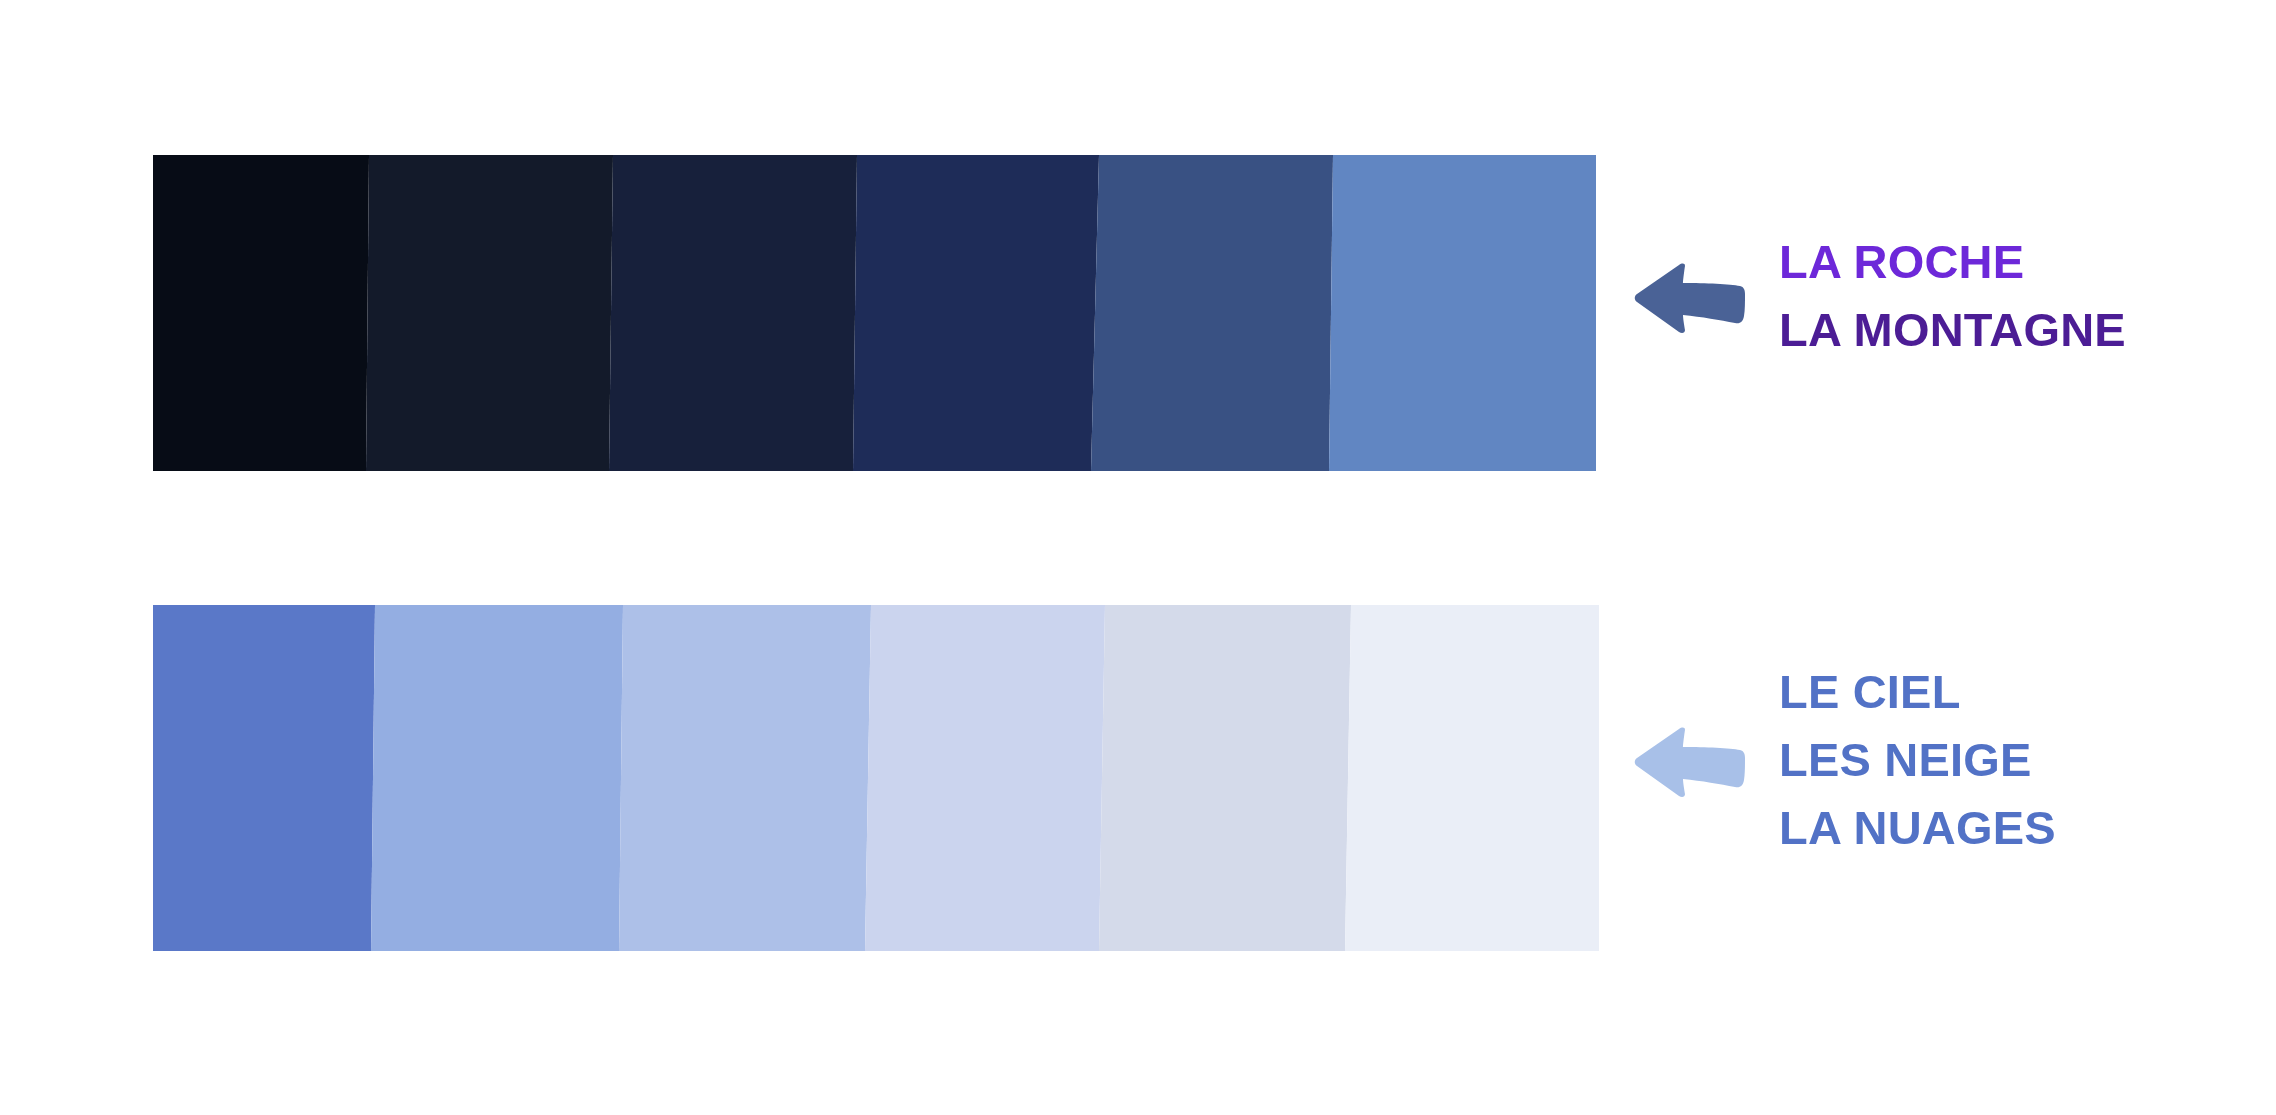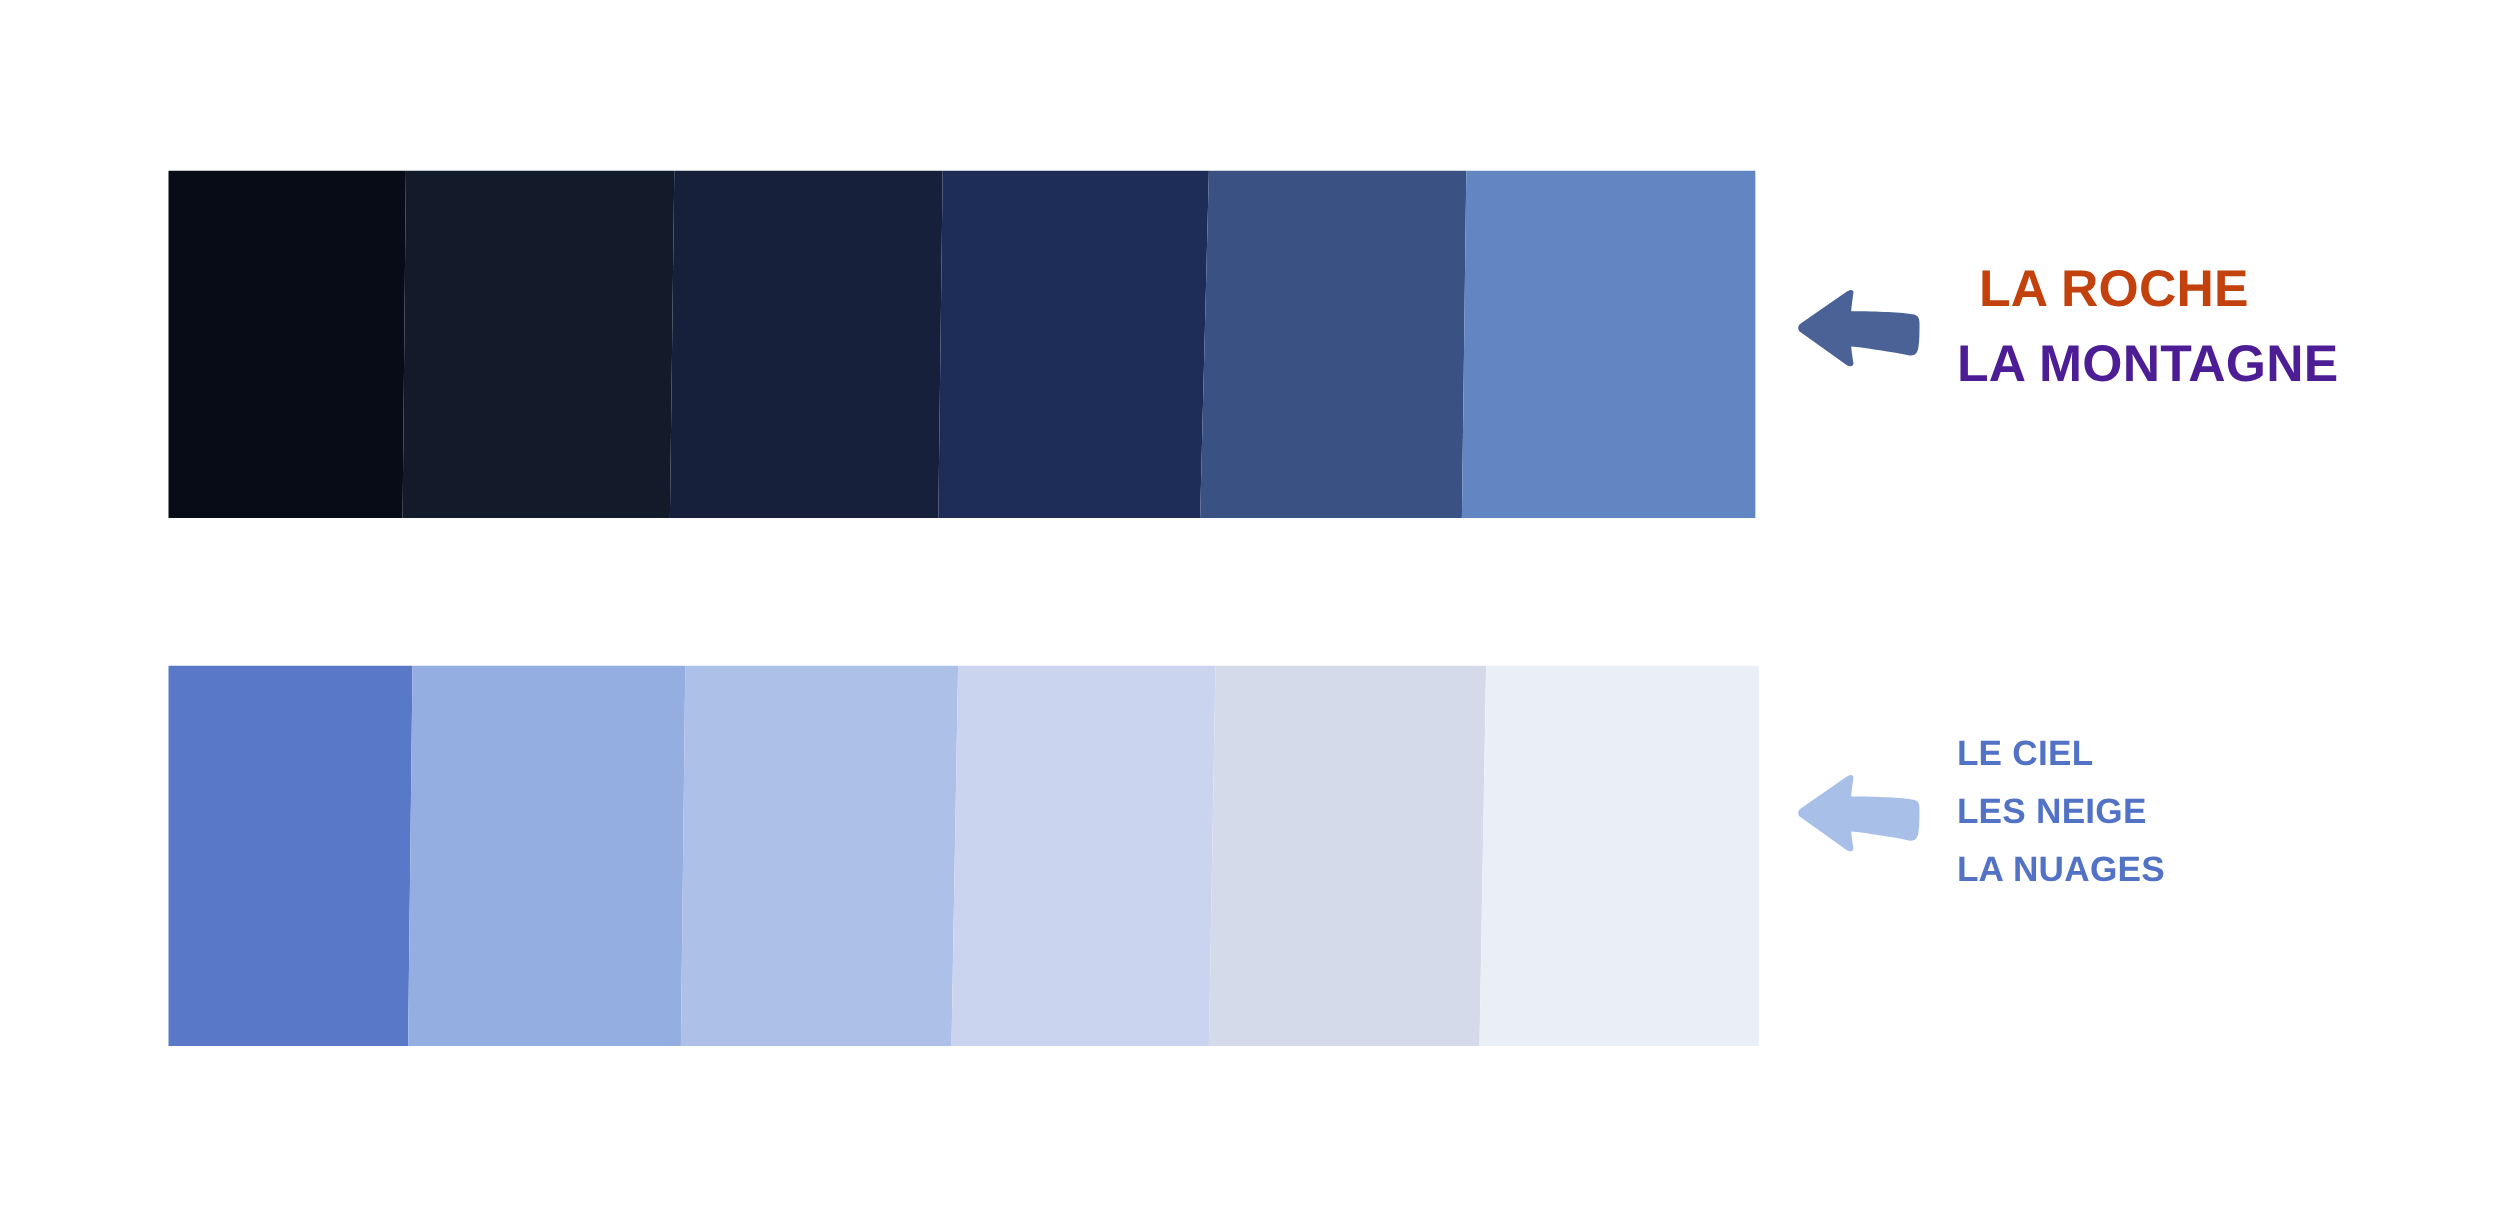--- a/index.html
+++ b/index.html
@@ -84,21 +84,21 @@
   #annotation-dark .label-line {
     color: #1E3475;
     font-size: 47px;
     padding-bottom: 21px;
   }
   #annotation-dark .label-line:last-child { padding-bottom: 0; }
 
   #annotation-light .arrow-icon { margin-top: 2px; }
   #annotation-light .label-line {
     color: #5272C6;
-    font-size: 32px;
+    font-size: 47px;
     padding-bottom: 21px;
   }
   #annotation-light .label-line:last-child { padding-bottom: 0; }
 </style>
 </head>
 <body style="background: rgb(255, 255, 255);">
 
 <div class="canvas">
 
   <div class="palette-row" id="row-dark">
@@ -113,21 +113,21 @@
   </div>
 
   <div class="annotation" id="annotation-dark">
     <svg class="arrow-icon" viewBox="0 0 112 78">
       <path d="M51,8 C51,8 49,22 49,25 C72,25 96,26 106,28 C110,29 111,32 111,36
                C111,44 111,52 110,58 C109,64 106,66 101,65 C86,62 68,59 49,57
                C49,61 51,72 51,72 C51,75 48,76 45,74 L3,44 C0,42 0,38 3,36
                L45,7 C48,5 51,5 51,8 Z" fill="#4A6296"></path>
     </svg>
     <div class="label-stack">
-      <div class="label-line" style="color: #c2410c; margin-left: 20px;">LA ROCHE</div>
+      <div class="label-line" style="color: #6d28d9;">LA ROCHE</div>
       <div class="label-line" style="color: #4c1d95;">LA MONTAGNE</div>
     </div>
   </div>
 
   <div class="palette-row" id="row-light">
     <svg class="swatch-svg" viewBox="0 0 1446 346" preserveAspectRatio="none">
       <path d="M0,0 L222,0 L218,346 L0,346 Z" fill="#5A78C8"></path>
       <path d="M222,0 L470,0 L466,346 L218,346 Z" fill="#94AEE2"></path>
       <path d="M470,0 L718,0 L712,346 L466,346 Z" fill="#ADC0E8"></path>
       <path d="M718,0 L952,0 L946,346 L712,346 Z" fill="#CBD4EE"></path>

